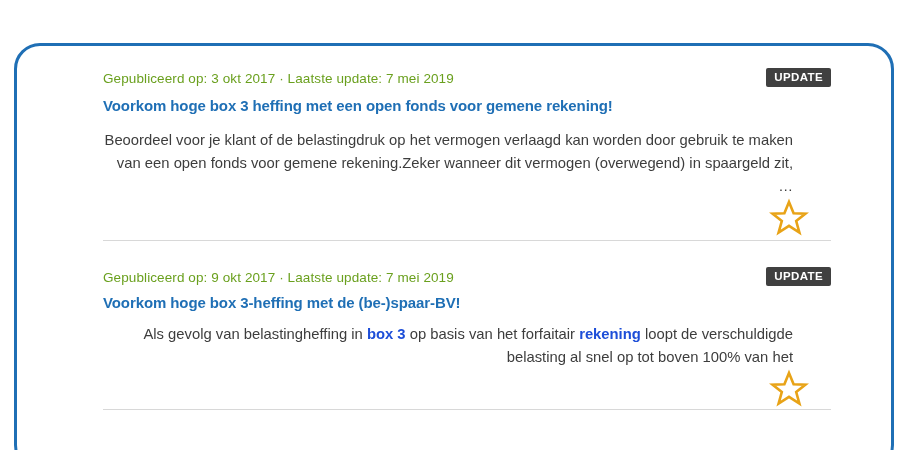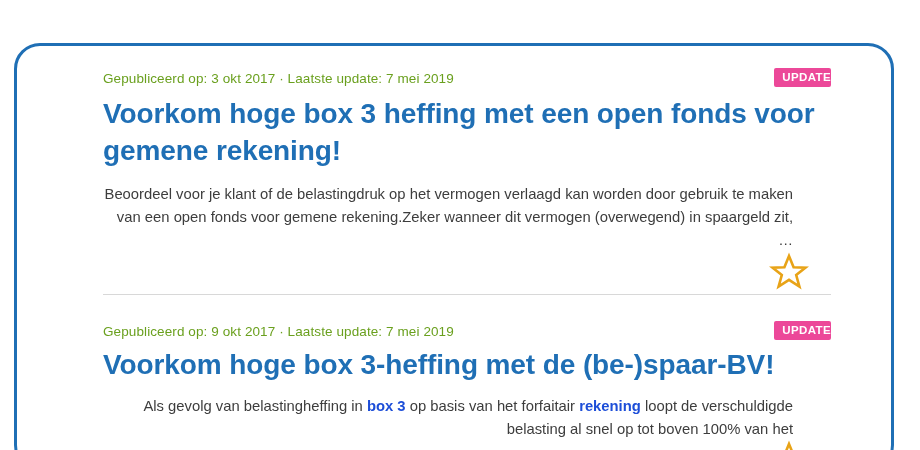--- a/index.html
+++ b/index.html
@@ -42,32 +42,32 @@
   .meta {
     font-size: 13.5px;
     color: #6aa01e;
     line-height: 22px;
     letter-spacing: 0.1px;
   }
   .badge {
     position: absolute;
     right: 0;
     top: 0;
-    background: #ec4899;
+    background: #404040;
     color: #ffffff;
     font-size: 11.5px;
     font-weight: bold;
     letter-spacing: 0.4px;
-    padding: 3px 0 4px 8px;
+    padding: 3px 8px 4px 8px;
     line-height: 12px;
     border-radius: 2px;
   }
   .title {
     margin: 6px 0 0 0;
-    font-size: 28px;
+    font-size: 15px;
     font-weight: bold;
     color: #1f6fb5;
     line-height: 1.32;
     letter-spacing: -0.1px;
   }
   .excerpt {
     margin: 13px 0 0 0;
     font-size: 14.8px;
     color: #3d3d3d;
     line-height: 1.55;

